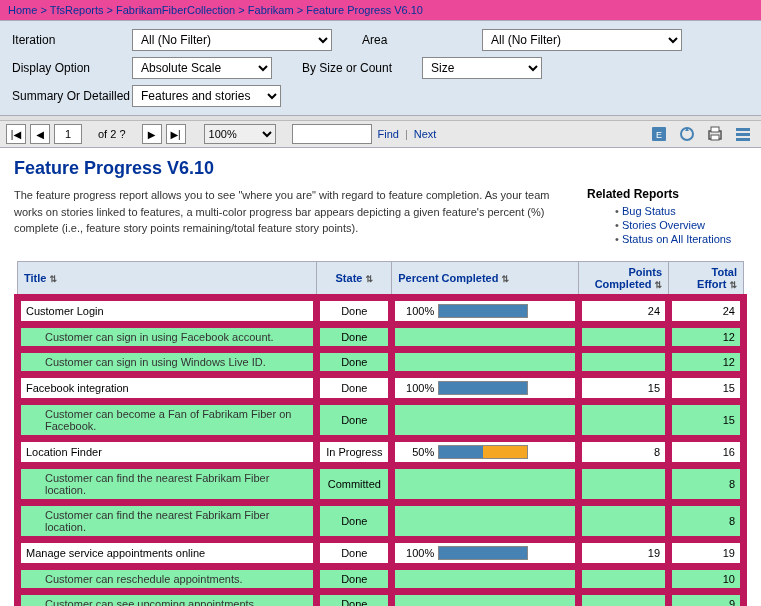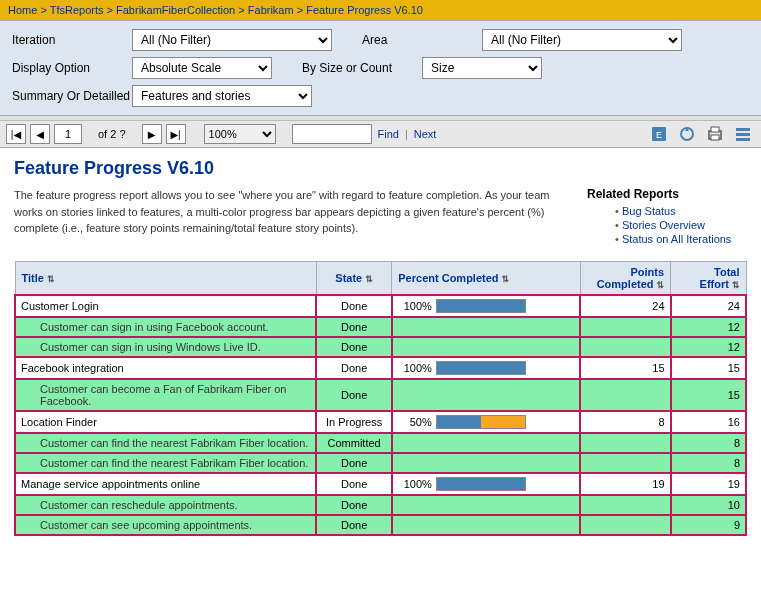--- a/index.html
+++ b/index.html
@@ -1,20 +1,20 @@
 <!DOCTYPE html>
 <html><head>
   <meta charset="utf-8">
   <style>
     * { box-sizing: border-box; margin: 0; padding: 0; }
     body { font-family: Arial, sans-serif; font-size: 12px; background: #fff; color: #000; width: 761px; }
 
     
     .breadcrumb {
-      background: #eab308;
+      background: #ec4899;
       padding: 4px 8px;
       font-size: 11px;
       color: #003399;
       border-bottom: 1px solid #aab;
     }
     .breadcrumb a { color: #003399; text-decoration: none; }
 
     
     .filter-area {
       background: #dce6f0;
@@ -161,21 +161,21 @@
       background: #dce6f0;
       border: 1px solid #aab;
       padding: 4px 6px;
       text-align: left;
       color: #003399;
       font-weight: bold;
       white-space: nowrap;
     }
     .data-table th .sort-icon { font-size: 9px; color: #555; }
     .data-table td {
-      border: 2px solid #be185d;
+      border: 7px solid #be185d;
       padding: 3px 5px;
       vertical-align: middle;
     }
 
     
     tr.feature-row td { font-weight: normal; background: #fff; }
     tr.story-row td { background: #86efac; }
     tr.story-row td:first-child { padding-left: 20px; color: #333; }
 
     
@@ -233,21 +233,21 @@
     <select class="filter-select filter-select-med">
       <option>Absolute Scale</option>
     </select>
     <span style="margin-left:30px;" class="filter-label">By Size or Count</span>
     <select class="filter-select filter-select-sm">
       <option>Size</option>
     </select>
   </div>
   <div class="filter-row">
     <span class="filter-label">Summary Or Detailled</span>
-    <select class="filter-select" style="width:180px;">
+    <select class="filter-select" style="width:149px;">
       <option>Features and stories</option>
     </select>
   </div>
 </div>
 
 <div style="background:#e0e0e0; height:5px; border-bottom:1px solid #bbb;"></div>
 
 <div class="toolbar">
   <button class="toolbar-btn" title="First">|◀</button>
   <button class="toolbar-btn" title="Previous">◀</button>

